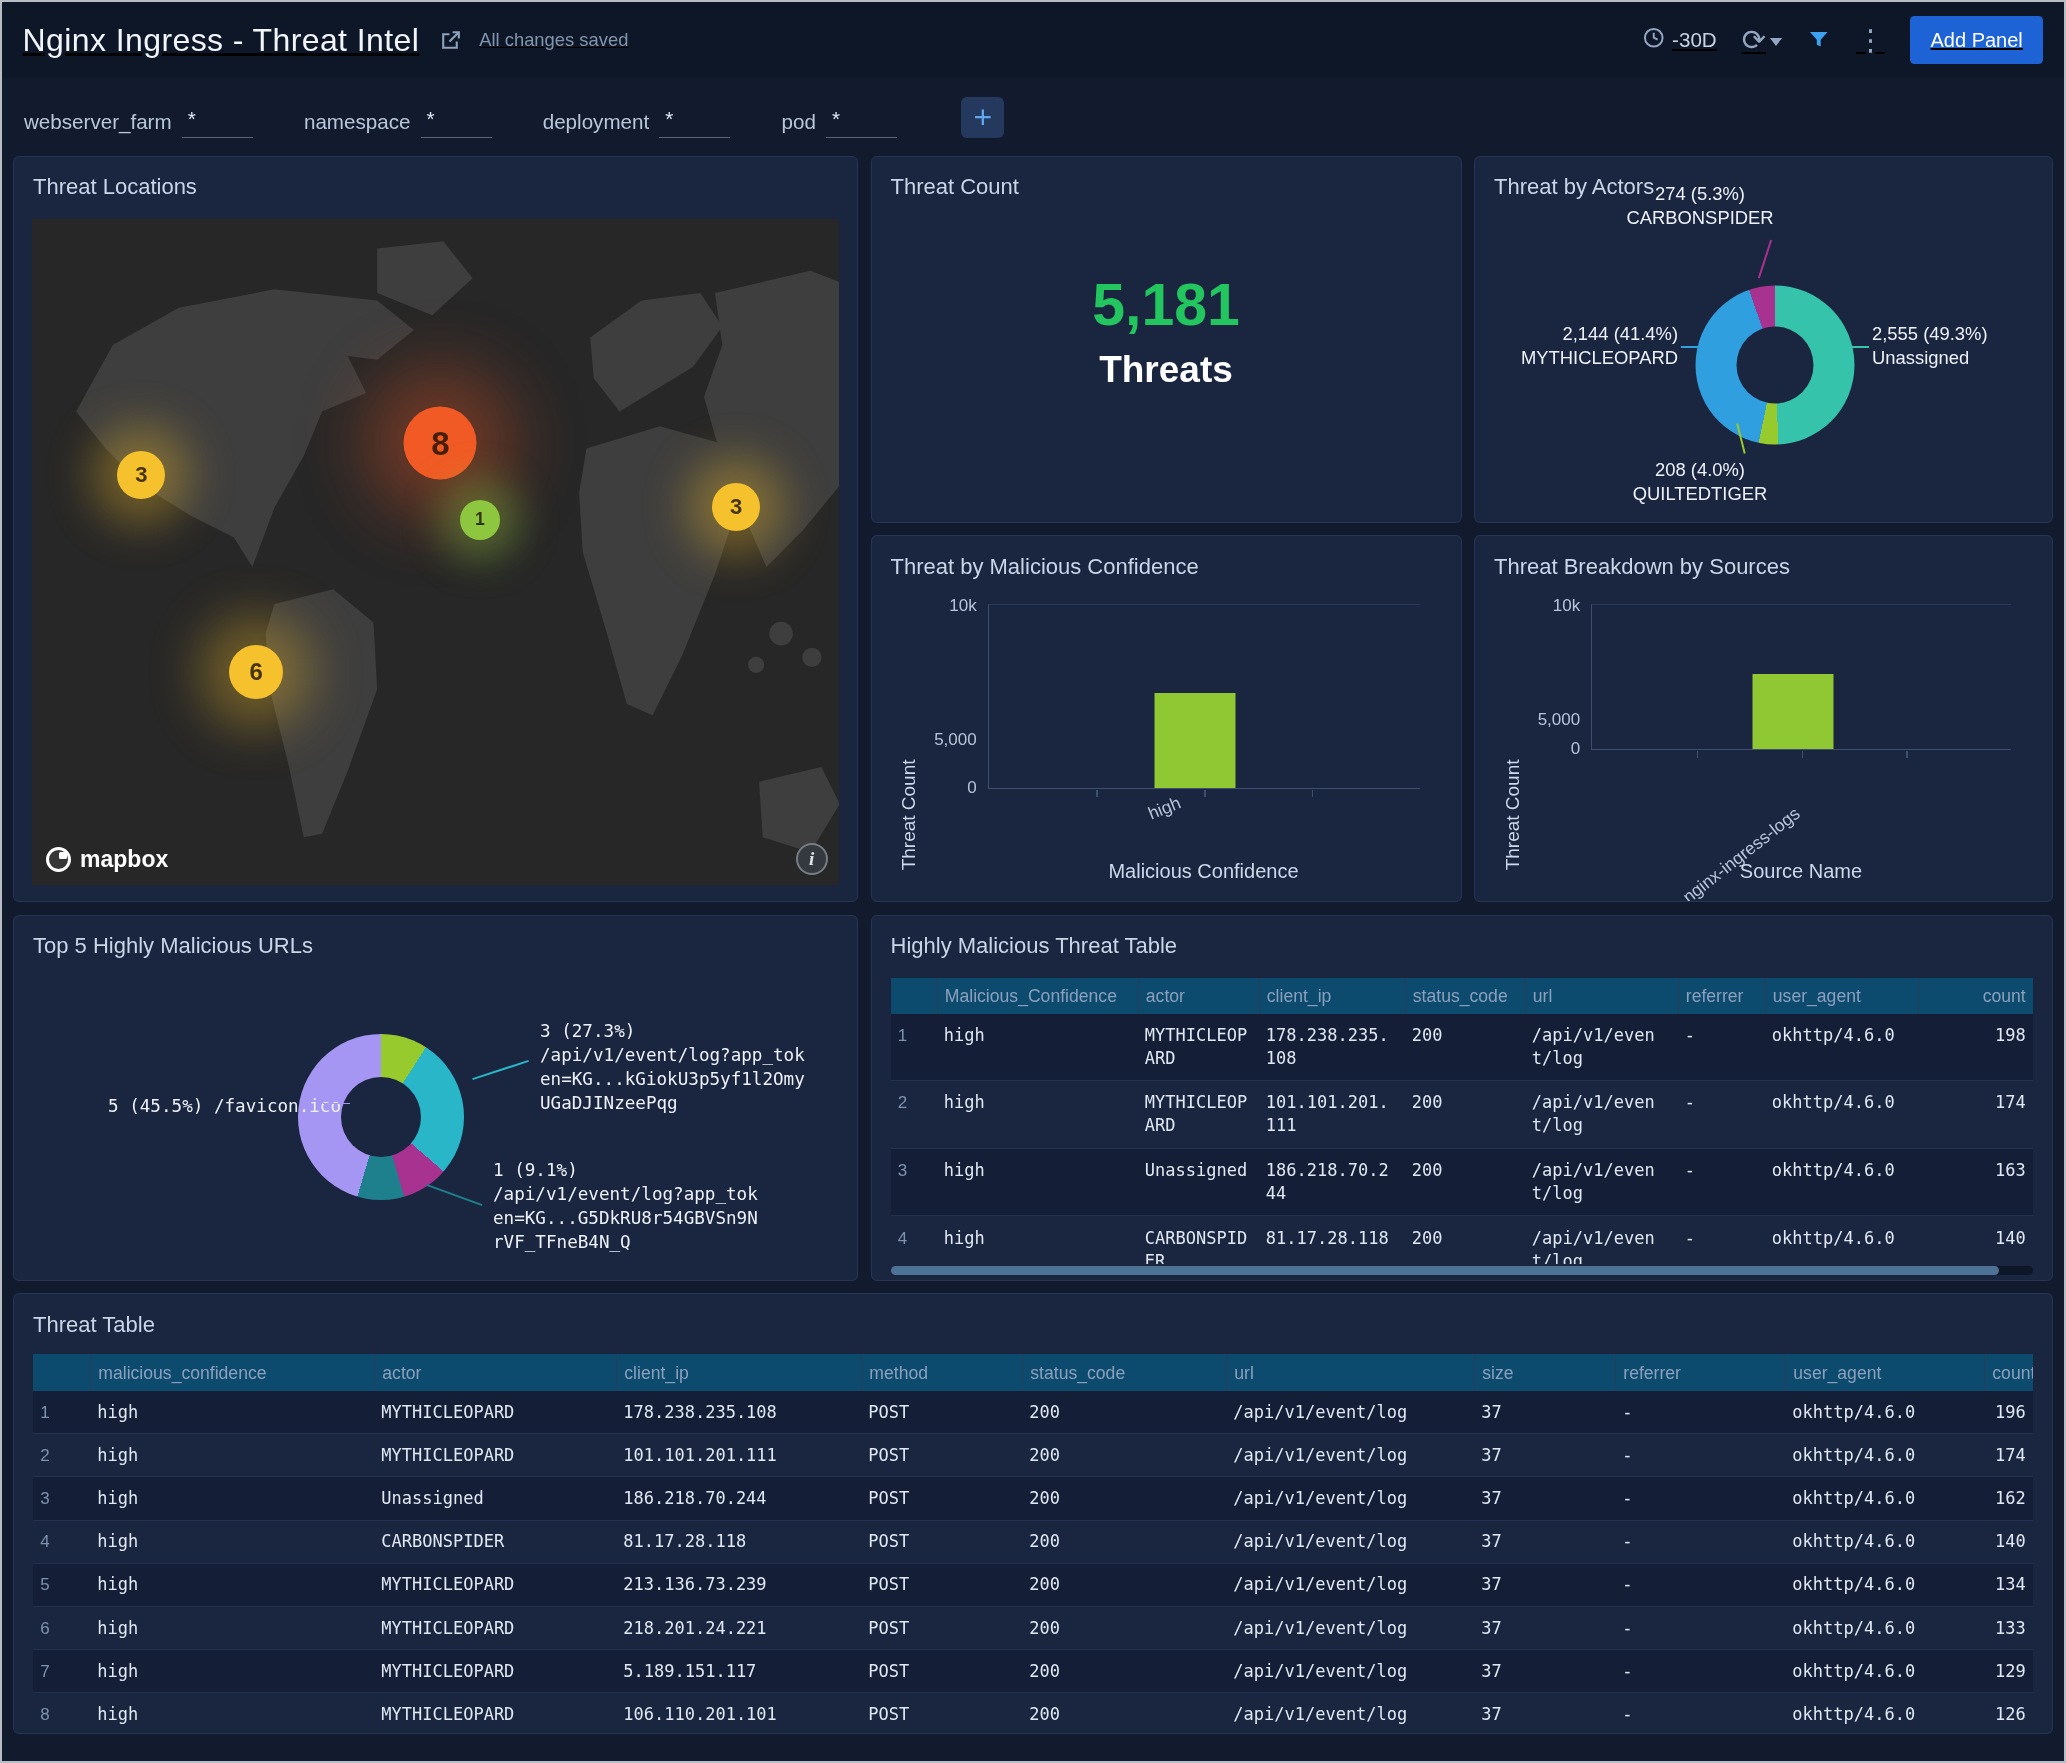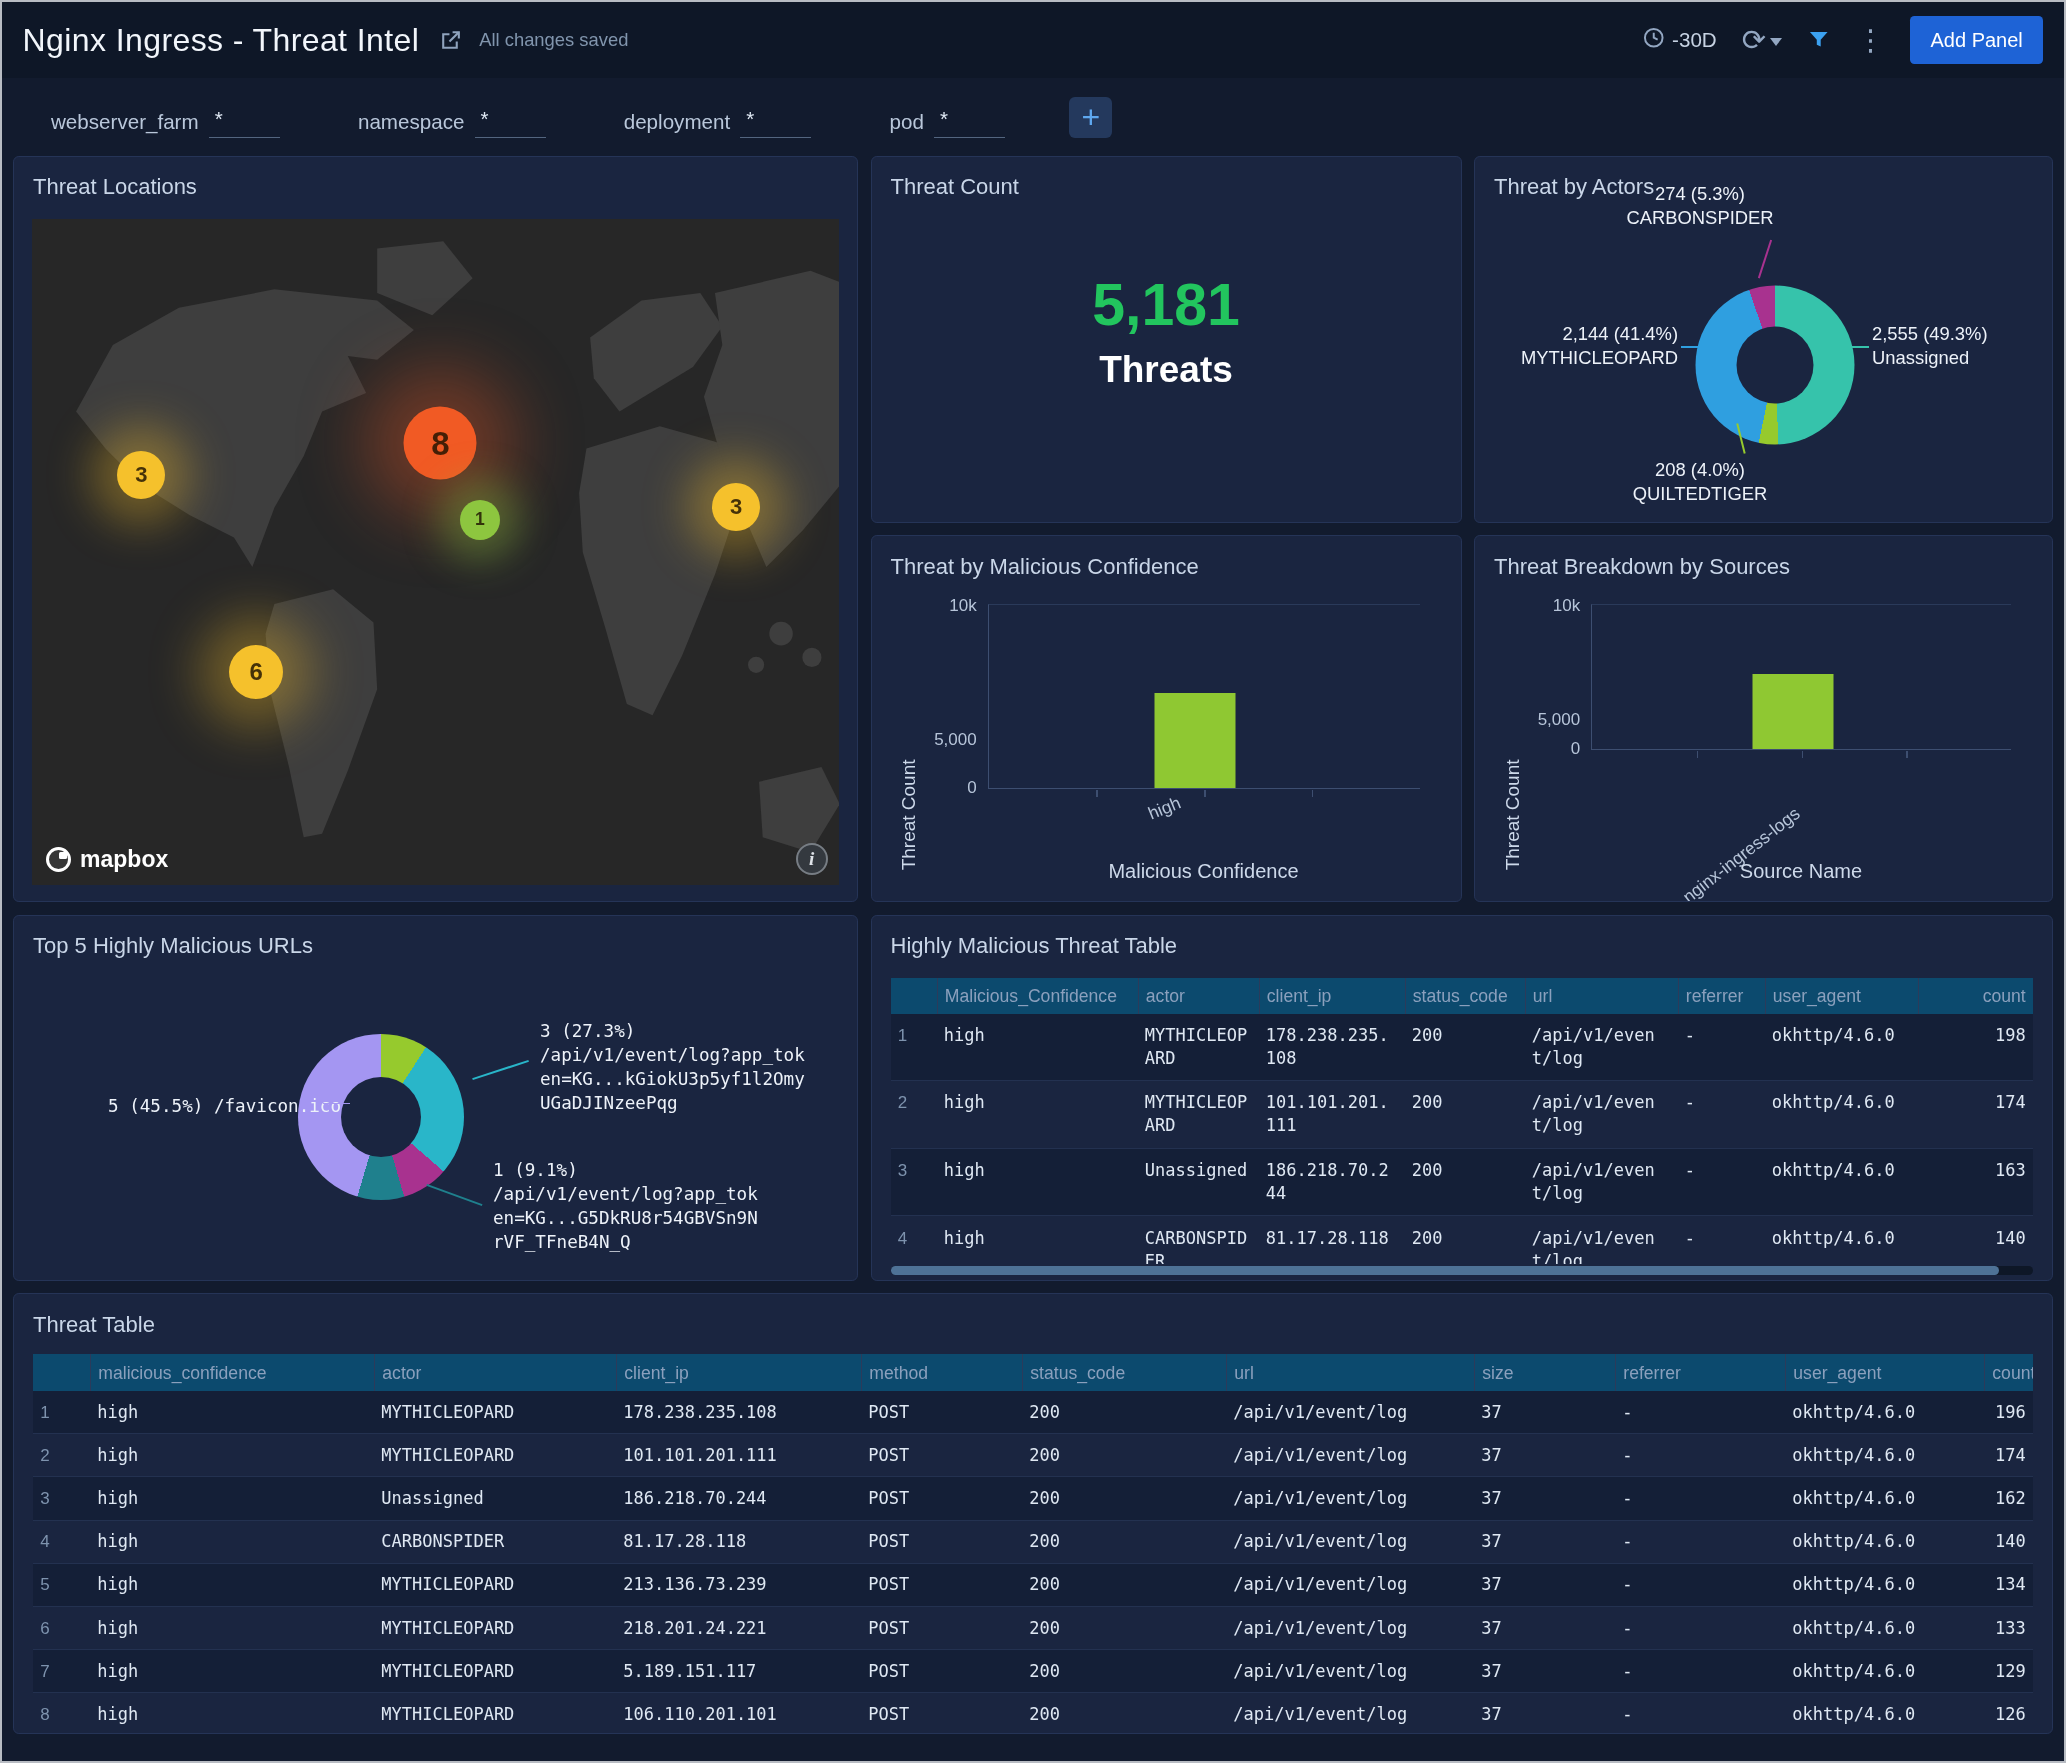--- a/index.html
+++ b/index.html
@@ -3,35 +3,35 @@
 <meta charset="utf-8">
 <style>
   * { box-sizing: border-box; margin: 0; padding: 0; }
   html { background:#e8eaed; }
   body{
     width:2066px; height:1763px; margin:0;
     background:#121b2e; border:2.2px solid #b8bcc3;
     font-family:"Liberation Sans", sans-serif; overflow:hidden; position:relative;
   }
   
-  .topbar{height:76px;background:#0e1727;display:flex;align-items:center;padding:0 20.6px;}
+  .topbar{height:76px;background:#0e1727;display:flex;align-items:center;padding:0 20.6px;text-decoration:underline;}
   .title{font-size:32px;color:#f2f6fb;font-weight:400;letter-spacing:0.4px;}
   .icon-btn{display:inline-flex;align-items:center;justify-content:center;background:none;border:none;cursor:pointer;}
   .share{margin-left:19px;}
   .saved{font-size:18.4px;color:#8195ad;margin-left:16px;}
   .topbar-right{margin-left:auto;display:flex;align-items:center;gap:25px;}
   .timerange{display:flex;align-items:center;gap:7px;color:#c6d2e2;font-size:20.6px;}
   .refresh-wrap{display:flex;align-items:center;gap:4.4px;color:#93a7c2;}
   .refresh{font-size:29px;color:#93a7c2;line-height:1;}
   .chev{width:0;height:0;border-left:6.6px solid transparent;border-right:6.6px solid transparent;border-top:8px solid #93a7c2;margin-top:4.4px;}
   .kebab{font-size:29px;color:#93a7c2;line-height:1;letter-spacing:0;}
   .add-panel{background:#1e63d6;color:#fff;font-size:20px;padding:12.5px 20.6px;border-radius:4.4px;border:none;cursor:pointer;}
   
   .filterbar{display:flex;align-items:flex-end;padding:19px 22px 13.2px;gap:51px;}
-  .filter{display:flex;align-items:flex-end;gap:10.3px;margin-left:27px;}
+  .filter{display:flex;align-items:flex-end;gap:10.3px;}
   .filter .flbl{color:#b9c7da;font-size:20.6px;padding-bottom:4.4px;}
   .filter .fval{color:#dfe8f3;font-size:20.6px;min-width:71px;border-bottom:1.5px solid #53657f;padding:0 5.9px 5.9px;}
   .add-filter{width:43px;height:41px;background:#24395d;border-radius:5.9px;color:#5fa8ef;font-size:32px;display:flex;align-items:center;justify-content:center;margin-left:13.2px;border:none;cursor:pointer;}
   
   .grid{display:grid;grid-template-columns:845px 591px 1fr;grid-template-rows:367px 367px 366px 441px;gap:12.5px;padding:4.4px 11px 11px;}
   .panel{background:#1a2540;border:0.7px solid #253457;border-radius:5.9px;padding:17.6px 19px;position:relative;overflow:hidden;}
   .ptitle{font-size:22px;color:#c9d6e8;font-weight:400;}
   .p-map{grid-column:1;grid-row:1/3;}
   .p-count{grid-column:2;grid-row:1;}
   .p-actors{grid-column:3;grid-row:1;}

